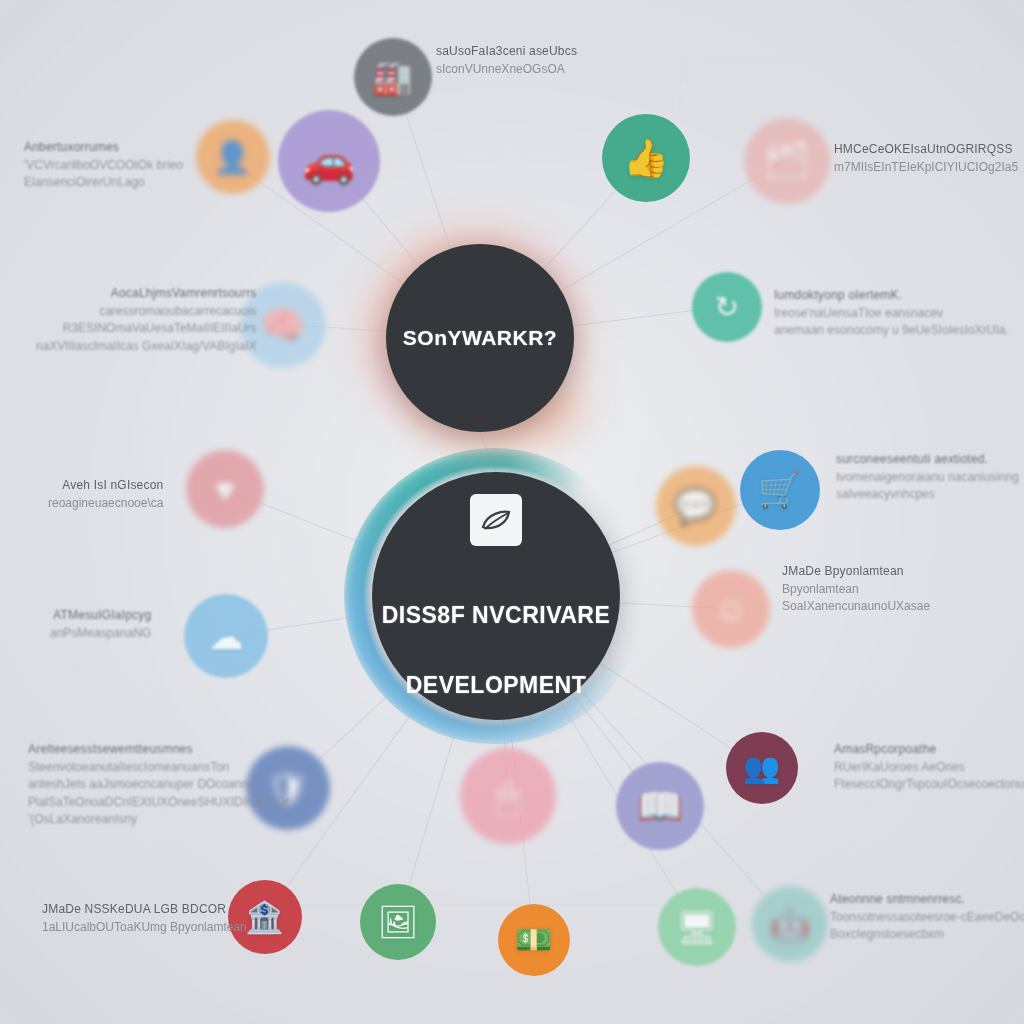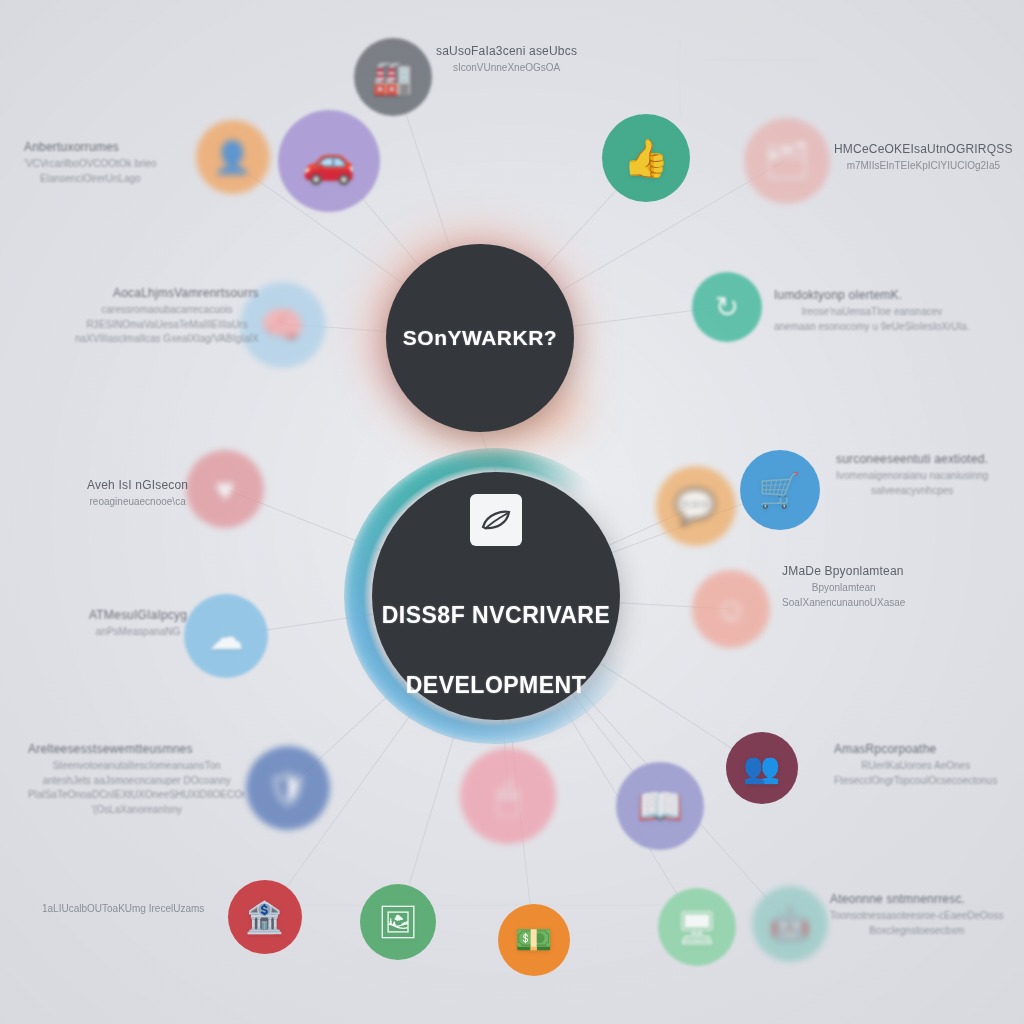--- a/index.html
+++ b/index.html
@@ -138,27 +138,26 @@
     color: #6f737b;
   }
   .label .lbl-title {
     font-size: 12px;
     color: #5e626b;
     letter-spacing: 0.2px;
     margin-bottom: 3px;
     white-space: nowrap;
   }
   .label .lbl-line {
-    font-size: 10px;
+    font-size: 12px;
     color: #8a8e97;
     line-height: 1.45;
     white-space: nowrap;
-    text-align: center;
-  }
-  .label.right-align { text-align: right; margin-left: 39px; }
+  }
+  .label.right-align { text-align: right; }
   .label.blurry { filter: blur(0.6px); }
   .label.blurry2 { filter: blur(1.1px); opacity: 0.9; }
 </style>
 </head>
 <body>
 
 <div id="canvas">
 
   <svg class="connectors" width="1024" height="1024" viewBox="0 0 1024 1024">
     <g stroke="#cfd2d8" stroke-width="1.1" fill="none" opacity="0.85">
@@ -333,17 +332,18 @@
         <div class="lbl-title">AmasRpcorpoathe</div>
         <div class="lbl-line">RUerIKaUoroes AeOnes</div>
         <div class="lbl-line">FteseccIOngrTspcouIOcsecoectonus</div>
       </div>
       <div class="label blurry2" style="left: 830px; top: 892px;">
         <div class="lbl-title">Ateonnne sntmnenrresc.</div>
         <div class="lbl-line">Toonsotnessasoteesroe-cEaeeDeOoss</div>
         <div class="lbl-line">BoxcIegnstoesecbxm</div>
       </div>
       <div class="label blurry" style="left: 42px; top: 902px;">
-        <div class="lbl-line">1aLIUcalbOUToaKUmg IrecelUzams</div>
+        <div class="lbl-title">JMaDe NSSKeDUA LGB BDCOR</div>
+        <div class="lbl-line">1aLIUcalbOUToaKUmg Bpyonlamtean</div>
       </div>
     </div>
 
 </div>
 
 </body></html>

